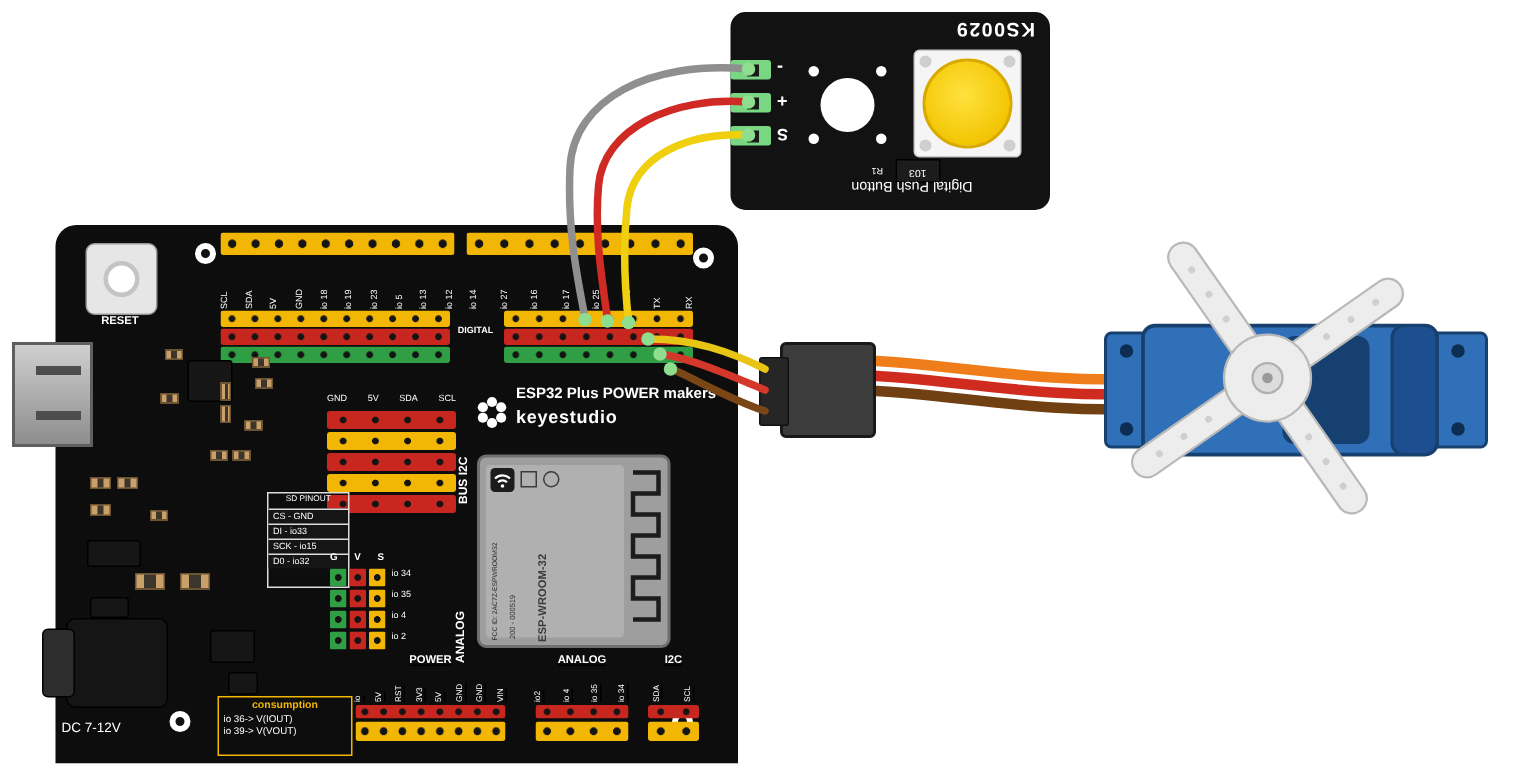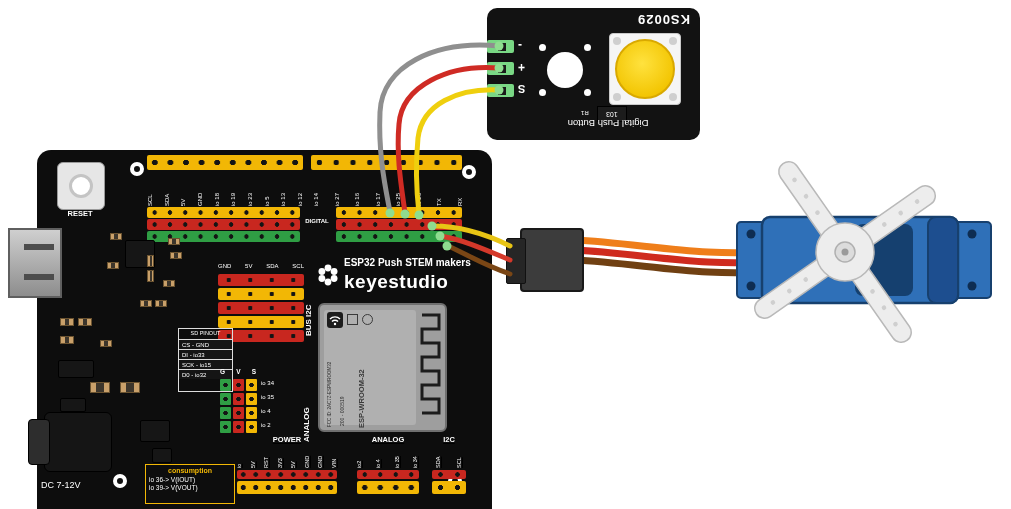--- a/index.html
+++ b/index.html
@@ -122,22 +122,22 @@
           <circle cx="13" cy="6" r="3.4"></circle>
             <circle cx="19.1" cy="9.5" r="3.4"></circle>
           <circle cx="19.1" cy="16.5" r="3.4"></circle>
             <circle cx="13" cy="20" r="3.4"></circle>
           <circle cx="6.9" cy="16.5" r="3.4"></circle>
             <circle cx="6.9" cy="9.5" r="3.4"></circle>
         </g>
         <circle cx="13" cy="13" r="3" fill="#0d0d0d"></circle>
       </svg>
     </div>
-    <div class="abs wlabel" style="left:307px;top:107px;font-size:10px;font-weight:bold;">ESP32 Push STEM  makers</div>
-    <div class="abs wlabel" style="left:307px;top:121px;font-size:19px;font-weight:bold;letter-spacing:.5px;">keyestudio</div>
+    <div class="abs wlabel" style="left:307px;top:107px;font-size:10px;font-weight:bold;">ESP32 Plus POWER  makers</div>
+    <div class="abs wlabel" style="left:307px;top:121px;font-size:12px;font-weight:bold;letter-spacing:.5px;">keyestudio</div>
 
     <div class="abs" style="left:281px;top:153px;width:129px;height:129px;background:#9e9e9e;border:2px solid #6f6f6f;border-radius:6px;box-sizing:border-box;overflow:hidden;">
       <div class="abs" style="left:4px;top:5px;width:92px;height:115px;background:#b0b0b0;border-radius:3px;"></div>
       <div class="abs" style="left:7px;top:7px;width:16px;height:16px;background:#1c1c1c;border-radius:3px;">
         <svg width="16" height="16" viewBox="0 0 16 16" fill="none" stroke="#fff" stroke-width="1.4">
           <path d="M3 7 a7 7 0 0 1 10 0"></path>
             <path d="M5 9.5 a4.2 4.2 0 0 1 6 0"></path>
             <circle cx="8" cy="12" r="1.2" fill="#fff" stroke="none"></circle>
         </svg>
       </div>

